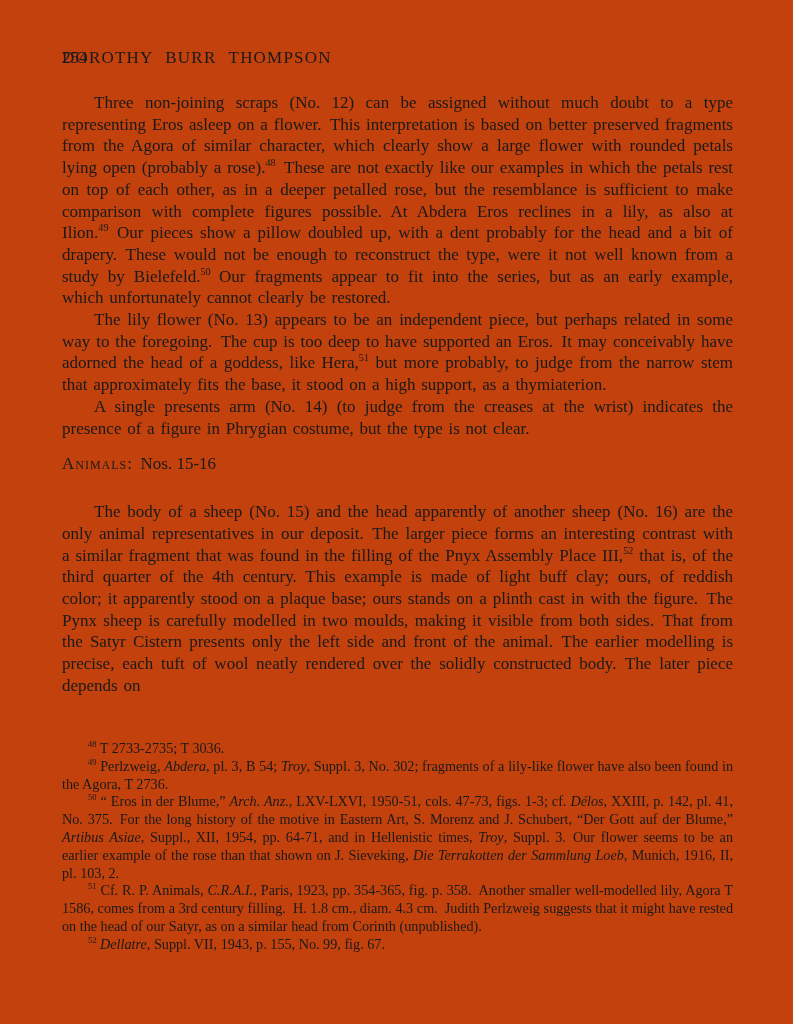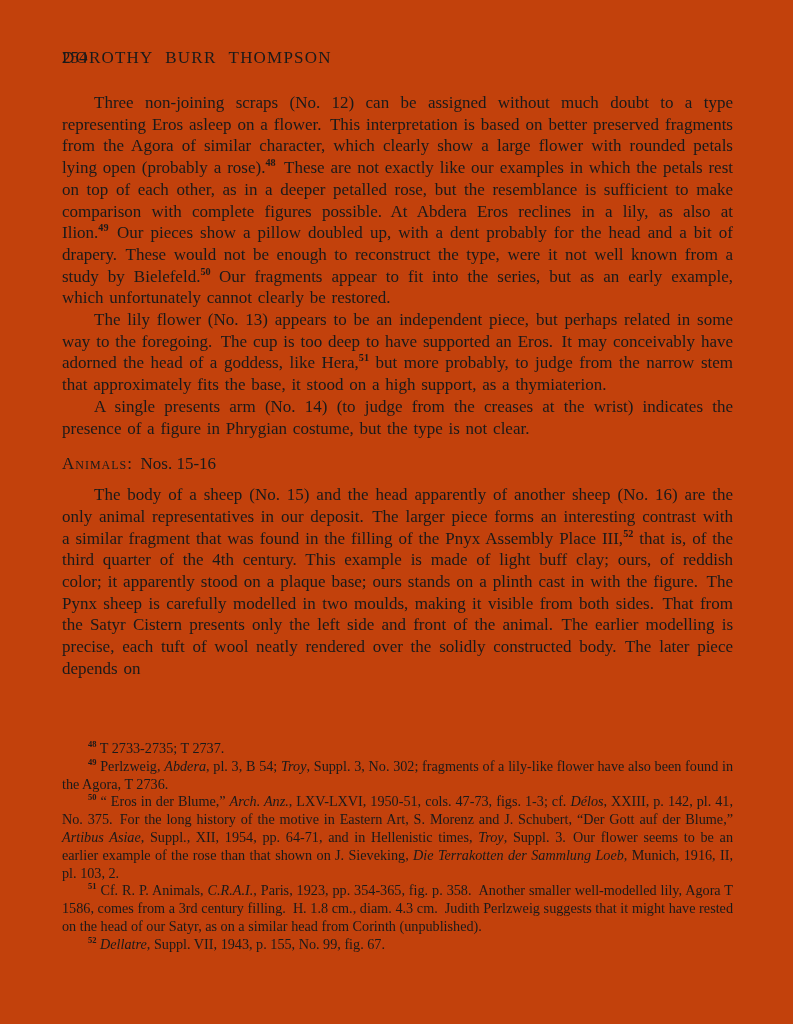--- a/index.html
+++ b/index.html
@@ -45,35 +45,34 @@
   }
   .para {
     margin: 0;
     text-align: justify;
     text-indent: 32px;
     font-size: 17px;
     line-height: 21.7px;
     word-spacing: 1.5px;
   }
   .section-heading {
-    margin: 14px 0 9px 0;
+    margin: 14px 0 26px 0;
     font-size: 17px;
     font-weight: normal;
     line-height: 22px;
   }
   .smallcaps {
     font-variant: small-caps;
     letter-spacing: 1px;
   }
   sup {
     font-size: 0.6em;
     line-height: 0;
     vertical-align: super;
     letter-spacing: 0;
-    font-weight: bold;
   }
   .footnotes {
     position: absolute;
     top: 740px;
     left: 62px;
     width: 671px;
   }
   .footnote {
     margin: 0;
     text-align: justify;
@@ -95,19 +94,19 @@
 
   <div class="article-content">
       <p class="para"><span>Three non-joining scraps (No. </span><b>12</b><span>) can be assigned without much doubt to a type representing Eros asleep on a flower. This interpretation is based on better preserved fragments from the Agora of similar character, which clearly show a large flower with rounded petals lying open (probably a rose).</span><sup>48</sup><span> These are not exactly like our examples in which the petals rest on top of each other, as in a deeper petalled rose, but the resemblance is sufficient to make comparison with complete figures possible. At Abdera Eros reclines in a lily, as also at Ilion.</span><sup>49</sup><span> Our pieces show a pillow doubled up, with a dent probably for the head and a bit of drapery. These would not be enough to reconstruct the type, were it not well known from a study by Bielefeld.</span><sup>50</sup><span> Our fragments appear to fit into the series, but as an early example, which unfortunately cannot clearly be restored.</span></p>
       <p class="para"><span>The lily flower (No. </span><b>13</b><span>) appears to be an independent piece, but perhaps related in some way to the foregoing. The cup is too deep to have supported an Eros. It may conceivably have adorned the head of a goddess, like Hera,</span><sup>51</sup><span> but more probably, to judge from the narrow stem that approximately fits the base, it stood on a high support, as a thymiaterion.</span></p>
       <p class="para"><span>A single presents arm (No. </span><b>14</b><span>) (to judge from the creases at the wrist) indicates the presence of a figure in Phrygian costume, but the type is not clear.</span></p>
       <h2 class="section-heading"><span class="smallcaps">Animals</span><span>: Nos. </span><b>15-16</b></h2>
       <p class="para"><span>The body of a sheep (No. </span><b>15</b><span>) and the head apparently of another sheep (No. </span><b>16</b><span>) are the only animal representatives in our deposit. The larger piece forms an interesting contrast with a similar fragment that was found in the filling of the Pnyx Assembly Place III,</span><sup>52</sup><span> that is, of the third quarter of the 4th century. This example is made of light buff clay; ours, of reddish color; it apparently stood on a plaque base; ours stands on a plinth cast in with the figure. The Pynx sheep is carefully modelled in two moulds, making it visible from both sides. That from the Satyr Cistern presents only the left side and front of the animal. The earlier modelling is precise, each tuft of wool neatly rendered over the solidly constructed body. The later piece depends on</span></p>
     </div>
 
   <div class="footnotes">
-      <p class="footnote"><sup>48</sup><span> T 2733-2735; T 2737.</span></p>
+      <p class="footnote"><sup>48</sup><span> T 2733-2735; T 3036.</span></p>
       <p class="footnote"><sup>49</sup><span> Perlzweig, </span><i>Abdera</i><span>, pl. 3, B 54; </span><i>Troy</i><span>, Suppl. 3, No. 302; fragments of a lily-like flower have also been found in the Agora, T 2736.</span></p>
       <p class="footnote"><sup>50</sup><span> “ Eros in der Blume,” </span><i>Arch. Anz.</i><span>, LXV-LXVI, 1950-51, cols. 47-73, figs. 1-3; cf. </span><i>Délos</i><span>, XXIII, p. 142, pl. 41, No. 375. For the long history of the motive in Eastern Art, S. Morenz and J. Schubert, “Der Gott auf der Blume,” </span><i>Artibus Asiae</i><span>, Suppl., XII, 1954, pp. 64-71, and in Hellenistic times, </span><i>Troy</i><span>, Suppl. 3. Our flower seems to be an earlier example of the rose than that shown on J. Sieveking, </span><i>Die Terrakotten der Sammlung Loeb</i><span>, Munich, 1916, II, pl. 103, 2.</span></p>
       <p class="footnote"><sup>51</sup><span> Cf. R. P. Animals, </span><i>C.R.A.I.</i><span>, Paris, 1923, pp. 354-365, fig. p. 358. Another smaller well-modelled lily, Agora T 1586, comes from a 3rd century filling. H. 1.8 cm., diam. 4.3 cm. Judith Perlzweig suggests that it might have rested on the head of our Satyr, as on a similar head from Corinth (unpublished).</span></p>
       <p class="footnote"><sup>52</sup><span> </span><i>Dellatre</i><span>, Suppl. VII, 1943, p. 155, No. 99, fig. 67.</span></p>
     </div>
 </div>
 
 </body></html>

